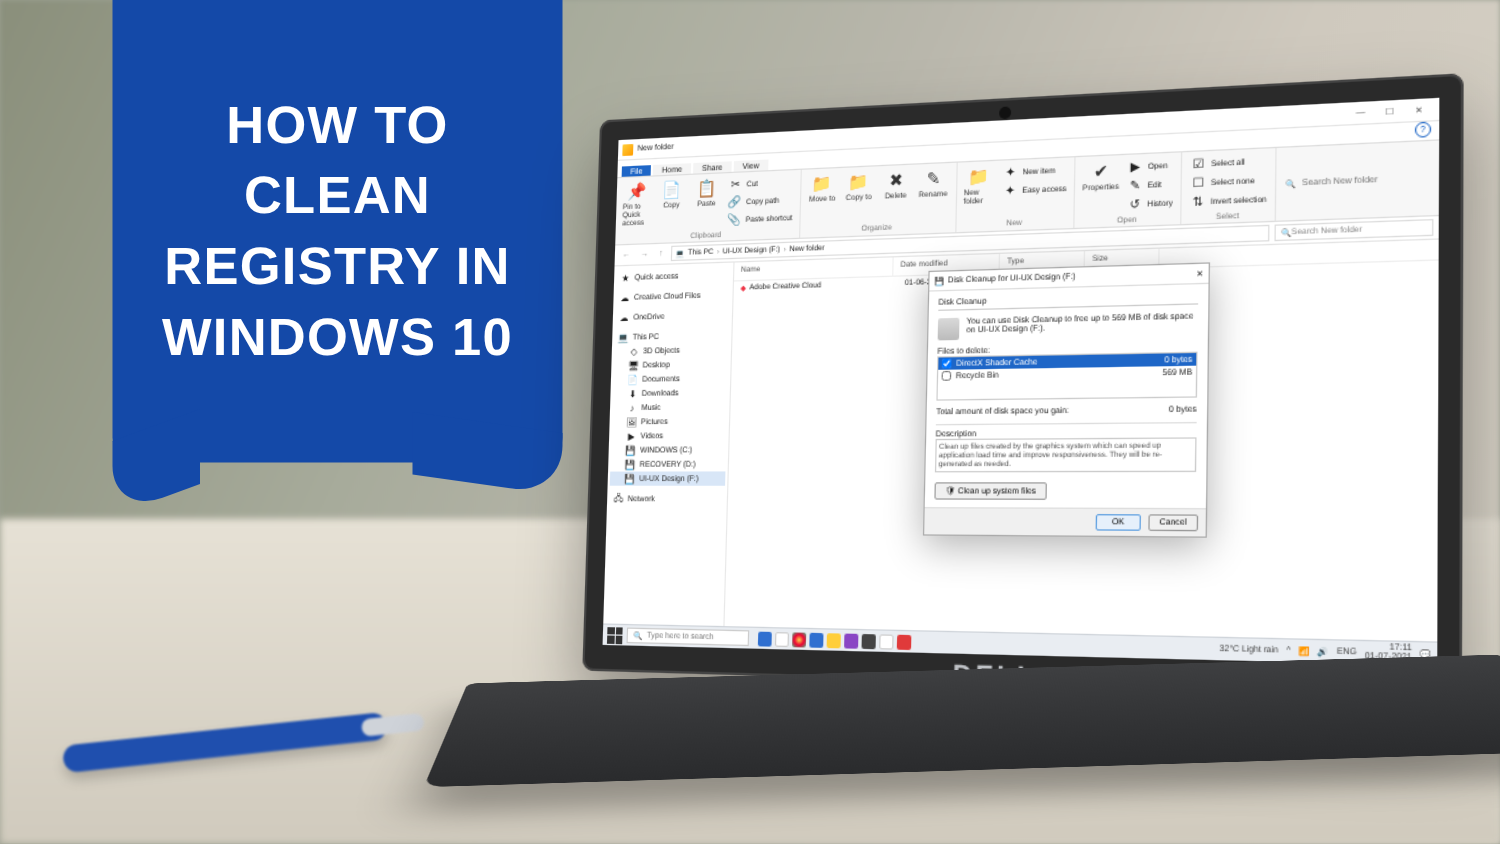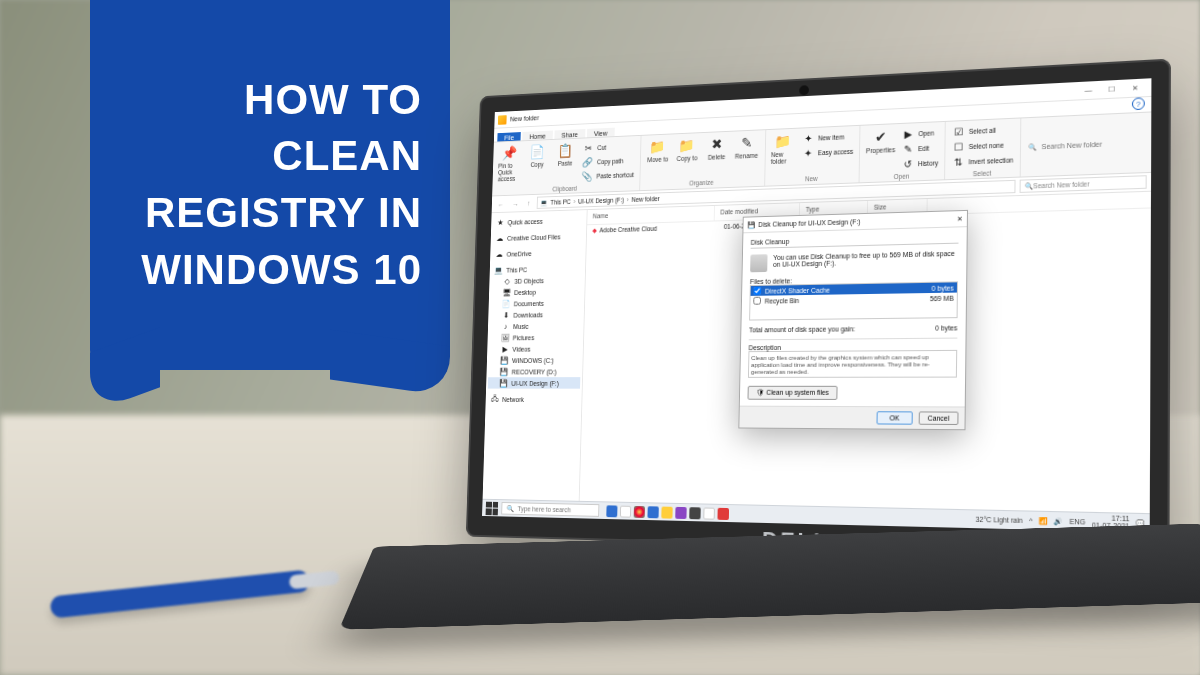--- a/index.html
+++ b/index.html
@@ -17,21 +17,21 @@
 
   
   .banner {
     position: absolute; left: 90px; top: 0; width: 360px; height: 370px;
     background: #1449a8; color: #fff; padding: 40px 28px;
     border-radius: 0 0 20px 20px;
     display:flex; align-items:center; justify-content:center;
   }
   .banner:before { content:""; position:absolute; left:0; bottom:-30px; width:70px; height:60px; background:#1449a8; border-radius:0 0 0 40px; transform:skewY(-20deg);}
   .banner:after  { content:""; position:absolute; right:0; bottom:-18px; width:120px; height:50px; background:#1449a8; border-radius:0 0 40px 0; transform:skewY(8deg);}
-  .banner h1 { font-size: 42px; font-weight: 800; text-align: right; line-height: 1.35; letter-spacing:1px; position:relative; z-index:2;}
+  .banner h1 { font-size: 42px; font-weight: 800; text-align: center; line-height: 1.35; letter-spacing:1px; position:relative; z-index:2;}
 
   
   .laptop {
     position: absolute; right: 10px; bottom: -30px; width: 820px; height: 640px;
     perspective: 1600px;
   }
   .screen-wrap {
     position: absolute; top: 10px; right: 30px; width: 720px; height: 470px;
     transform: rotateY(-16deg) rotateX(4deg);
     transform-style: preserve-3d;

